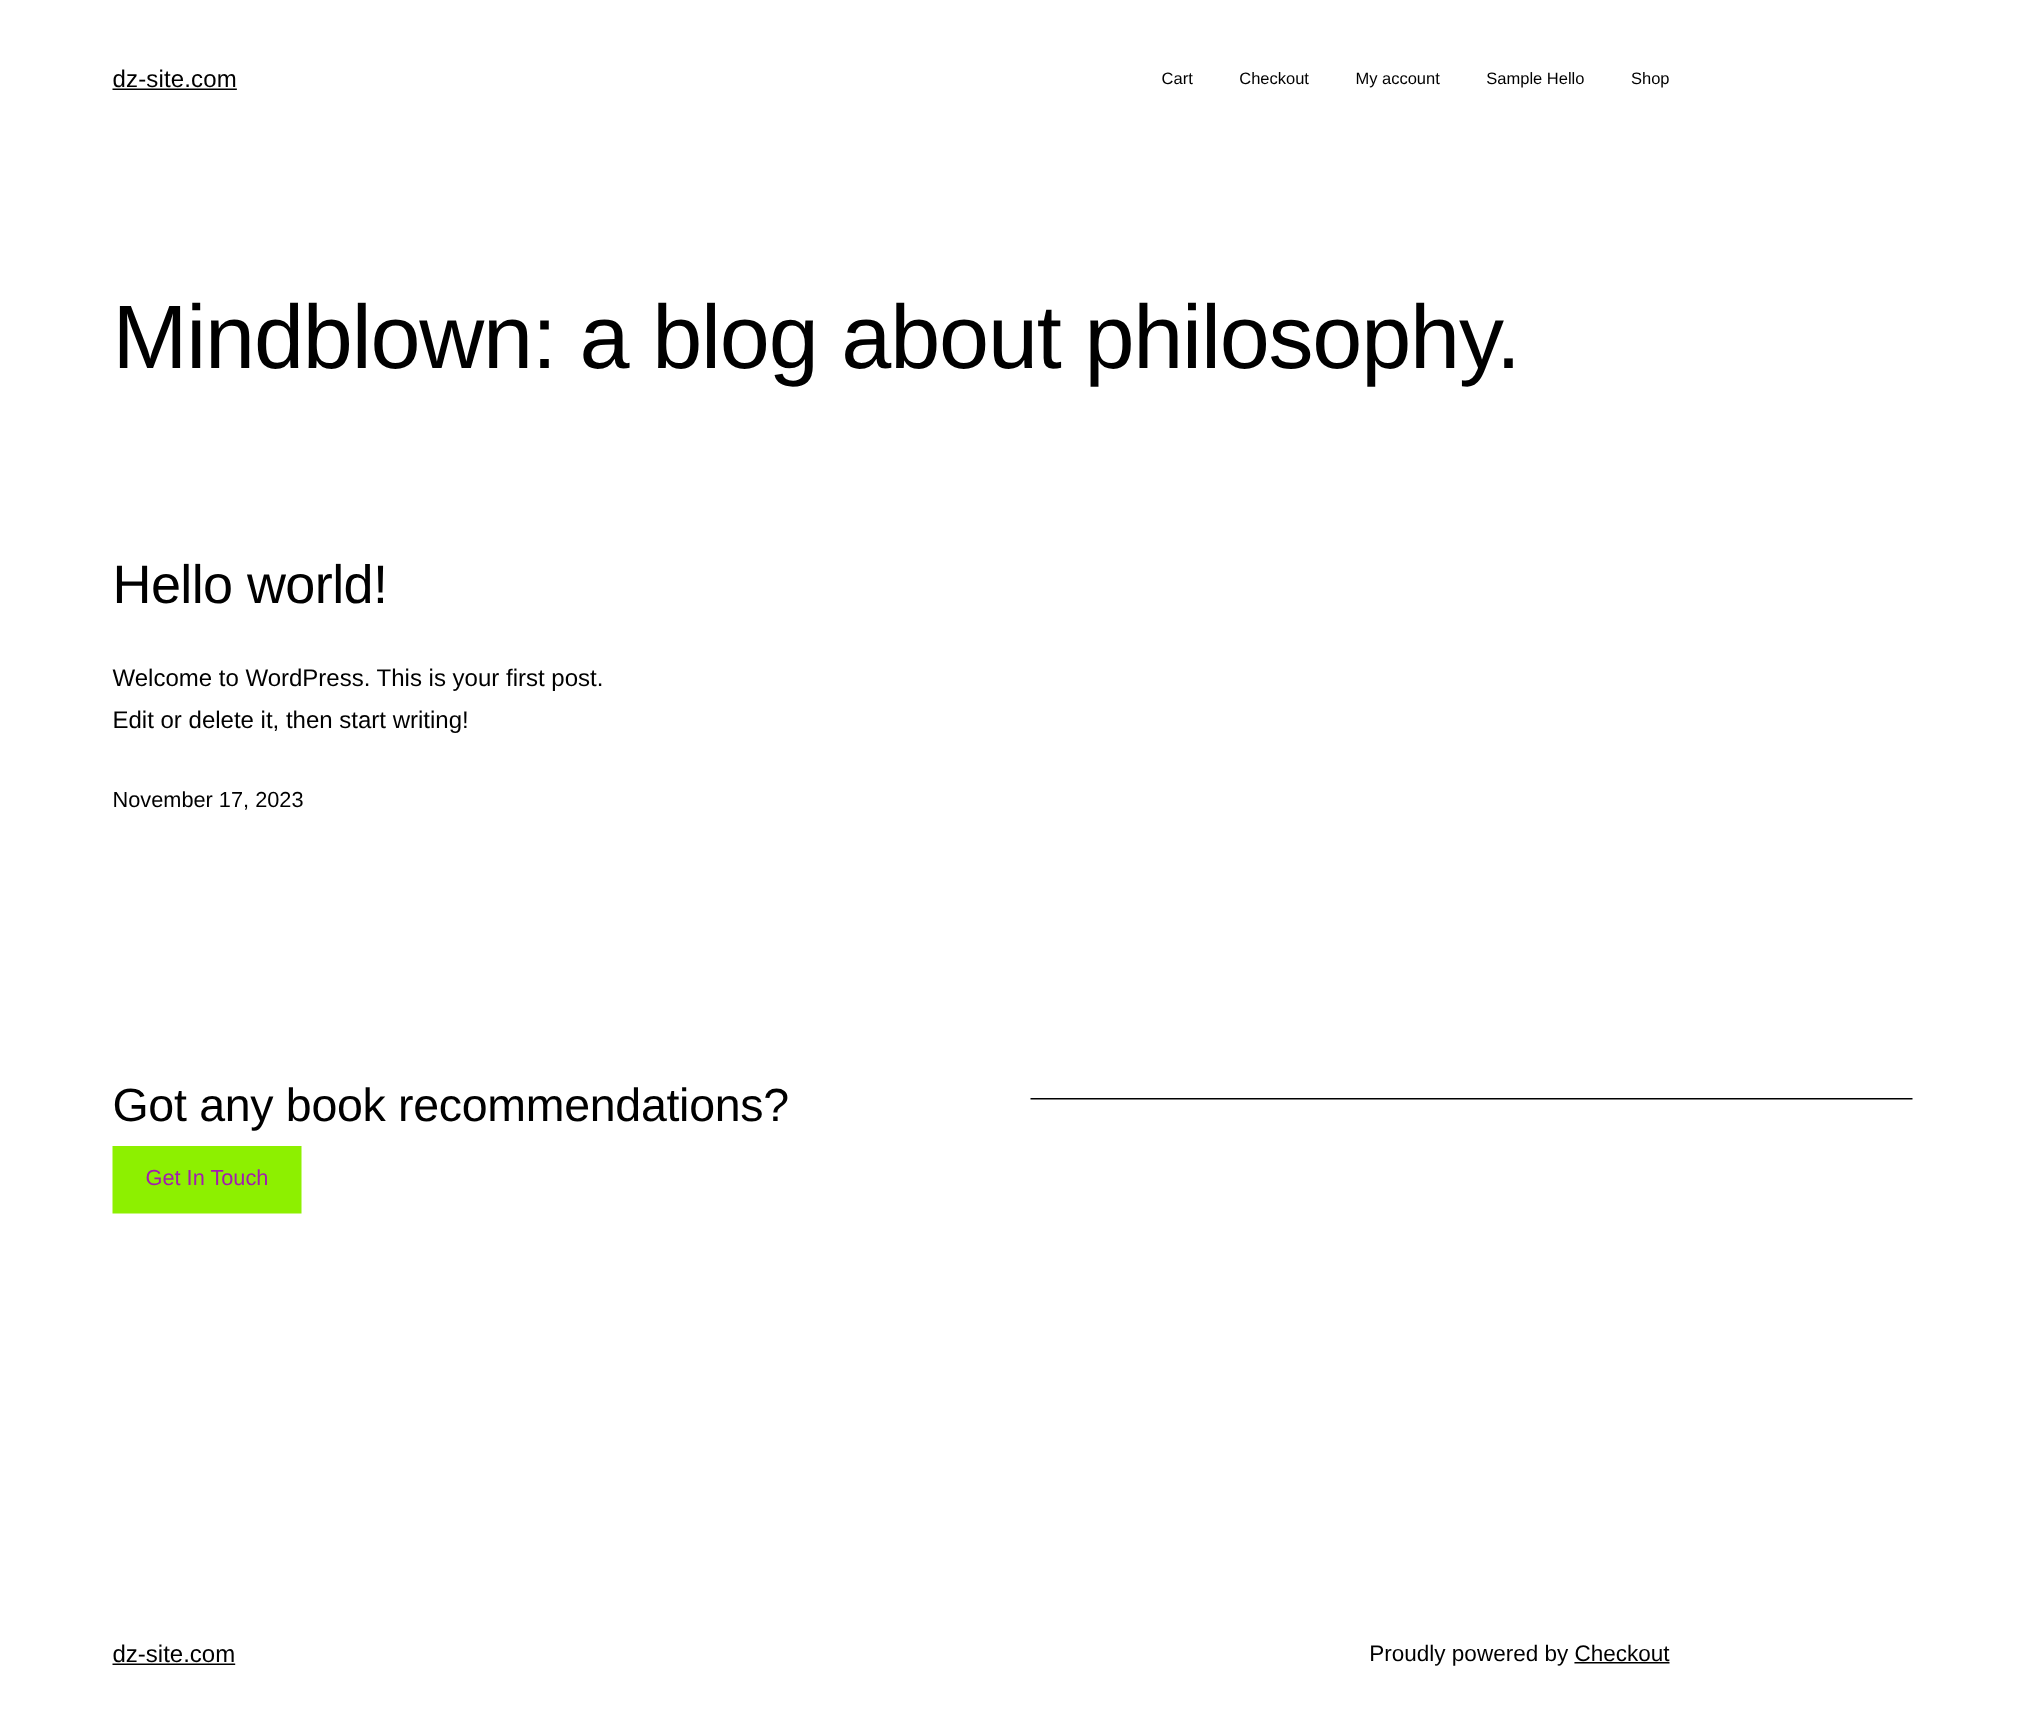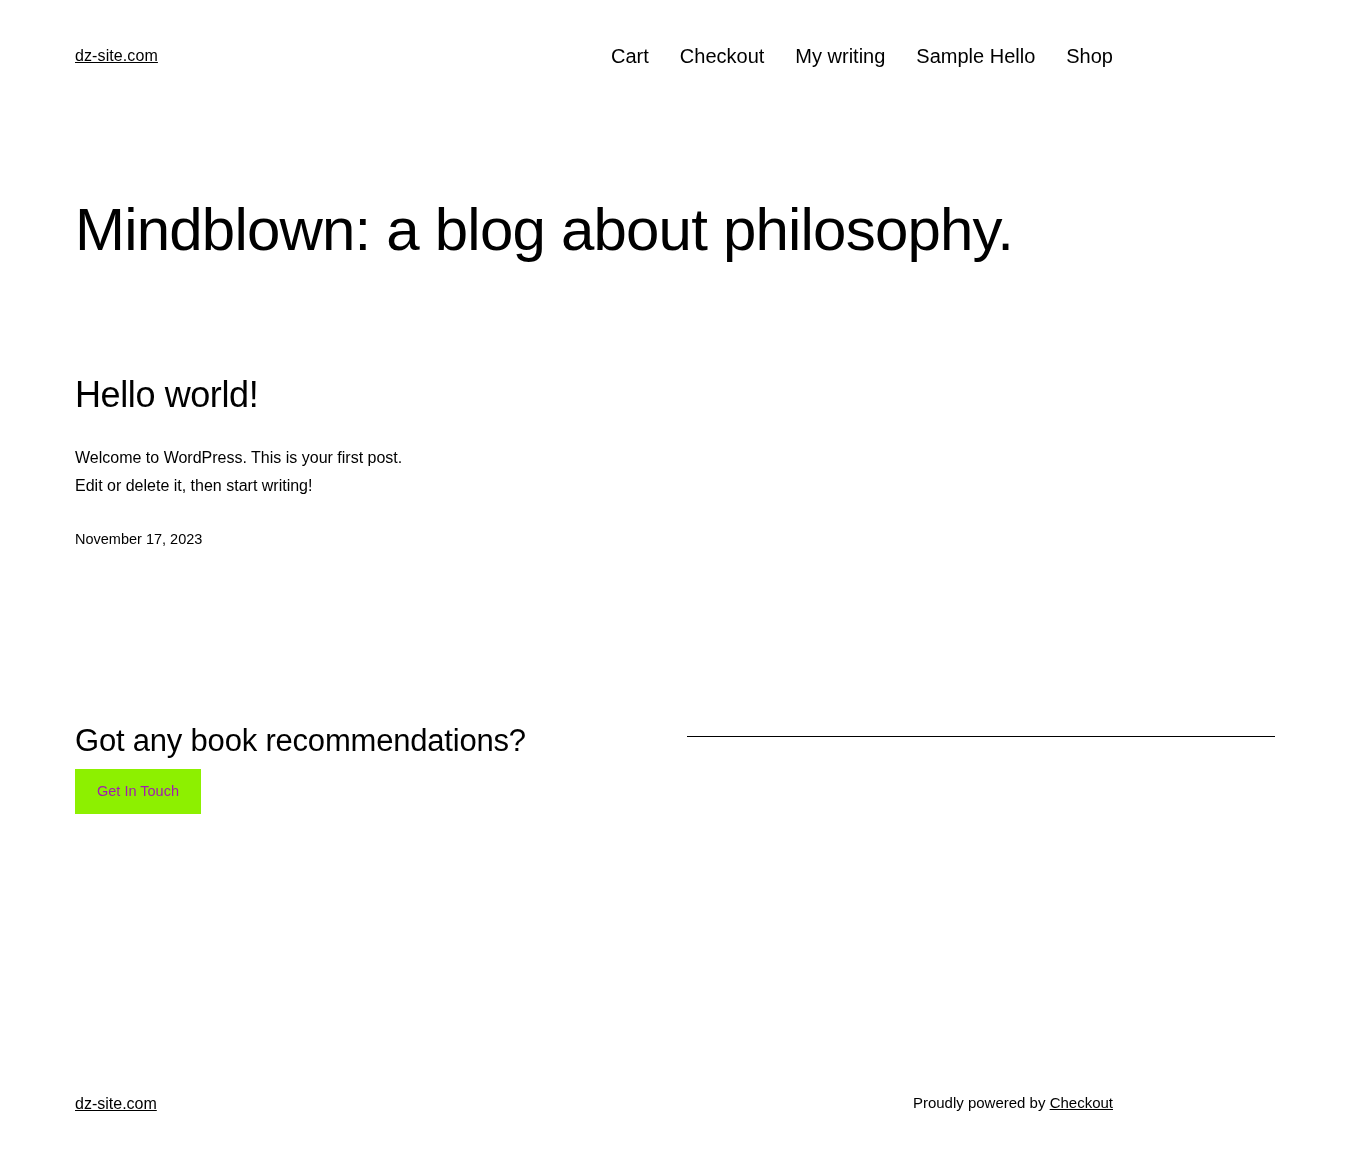--- a/index.html
+++ b/index.html
@@ -35,21 +35,21 @@
     color: #000;
     letter-spacing: 0.1px;
     white-space: nowrap;
   }
   .nav {
     display: flex;
     align-items: center;
     gap: 31px;
   }
   .nav-item {
-    font-size: 20px;
+    font-size: 11px;
     color: #000;
     white-space: nowrap;
     text-decoration: none;
     line-height: 1.2;
   }
 
   
   .main {
     padding: 0 75px;
   }
@@ -153,21 +153,21 @@
 </head>
 <body>
 
 <div class="page">
 
   <header class="site-header">
     <a class="site-title" href="#">dz-site.com</a>
     <nav class="nav">
       <a class="nav-item" href="#">Cart</a>
       <a class="nav-item" href="#">Checkout</a>
-      <a class="nav-item" href="#">My writing</a>
+      <a class="nav-item" href="#">My account</a>
       <a class="nav-item" href="#">Sample Hello</a>
       <a class="nav-item" href="#">Shop</a>
     </nav>
   </header>
 
   <main class="main">
 
     <h1 class="hero-title">Mindblown: a blog about philosophy.</h1>
 
     <article class="post">

